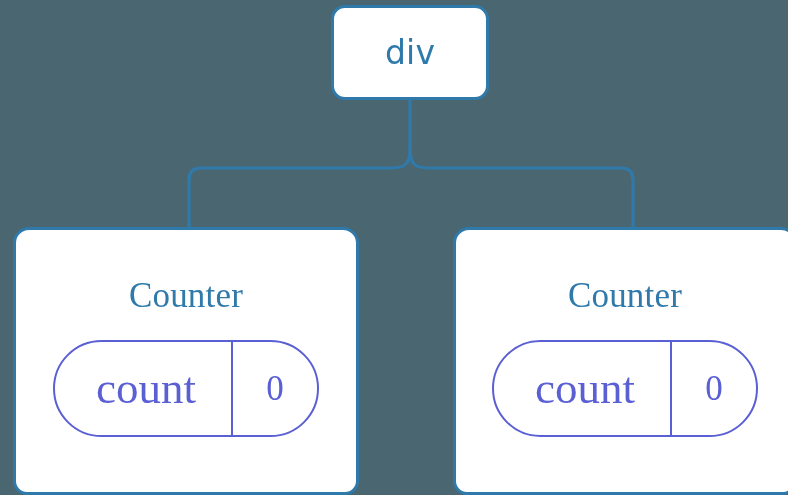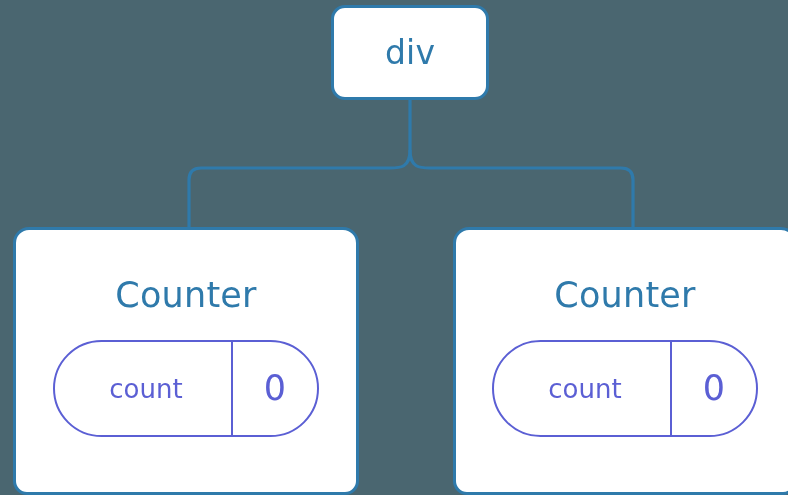--- a/index.html
+++ b/index.html
@@ -63,20 +63,21 @@
   }
 
   
   .child-node {
     top: 227px;
     height: 268px;
     border-radius: 16px 16px 14px 14px;
     display: flex;
     flex-direction: column;
     align-items: center;
+    font-family: Liberation Serif, serif;
   }
   #child-node-0 { left: 2px;   width: 346px; }
   #child-node-1 { left: 442px; width: 344px; }
 
   .child-title {
     color: #2f7aab;
     font-size: 35px;
     font-weight: 400;
     line-height: 1;
     margin-top: 48px;
@@ -95,21 +96,21 @@
     align-items: stretch;
     background: #ffffff;
     position: relative;
   }
   .pill-key {
     flex: 0 0 176px;
     display: flex;
     align-items: center;
     justify-content: center;
     color: #5b5fd4;
-    font-size: 26px;
+    font-size: 45px;
     font-weight: 400;
     line-height: 1;
     padding-left: 6px;
     box-sizing: border-box;
   }
   .pill-divider {
     width: 2px;
     background: #5b5fd4;
     flex: 0 0 2px;
   }

